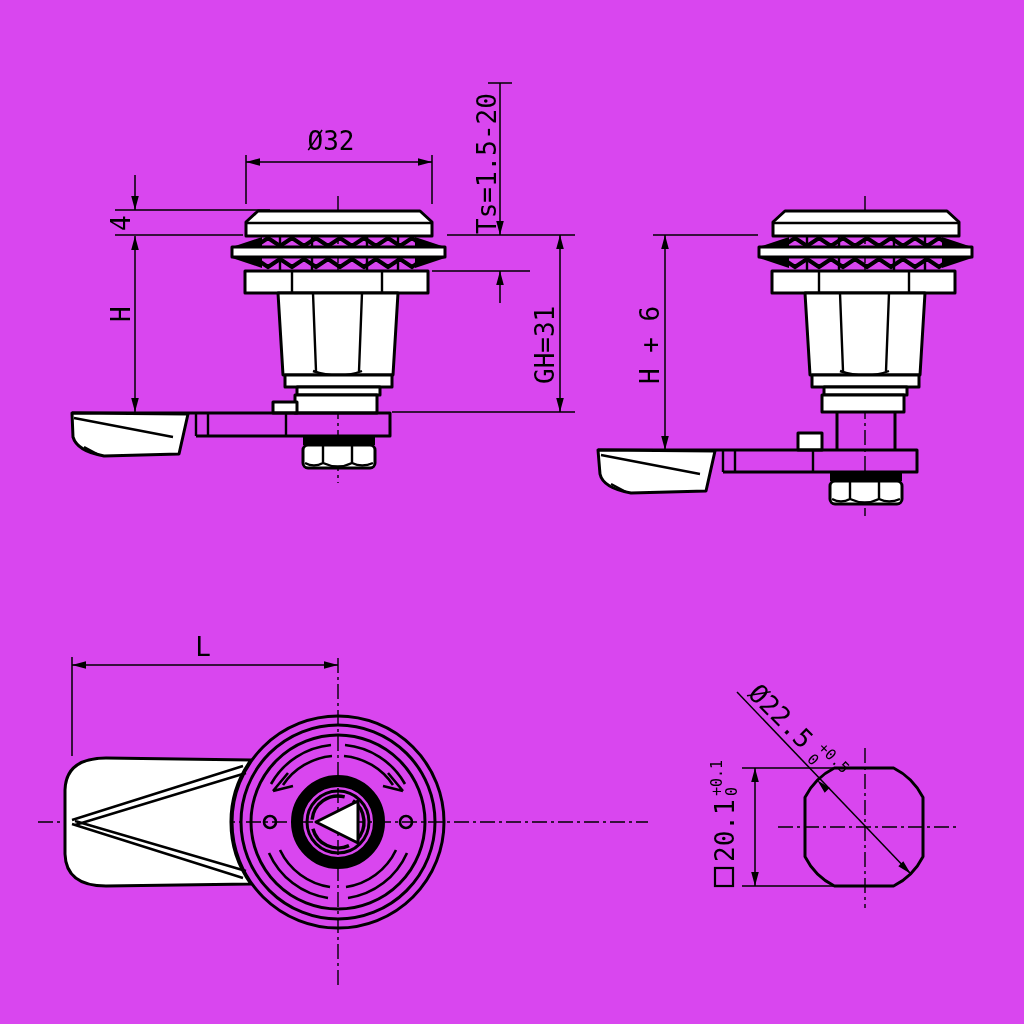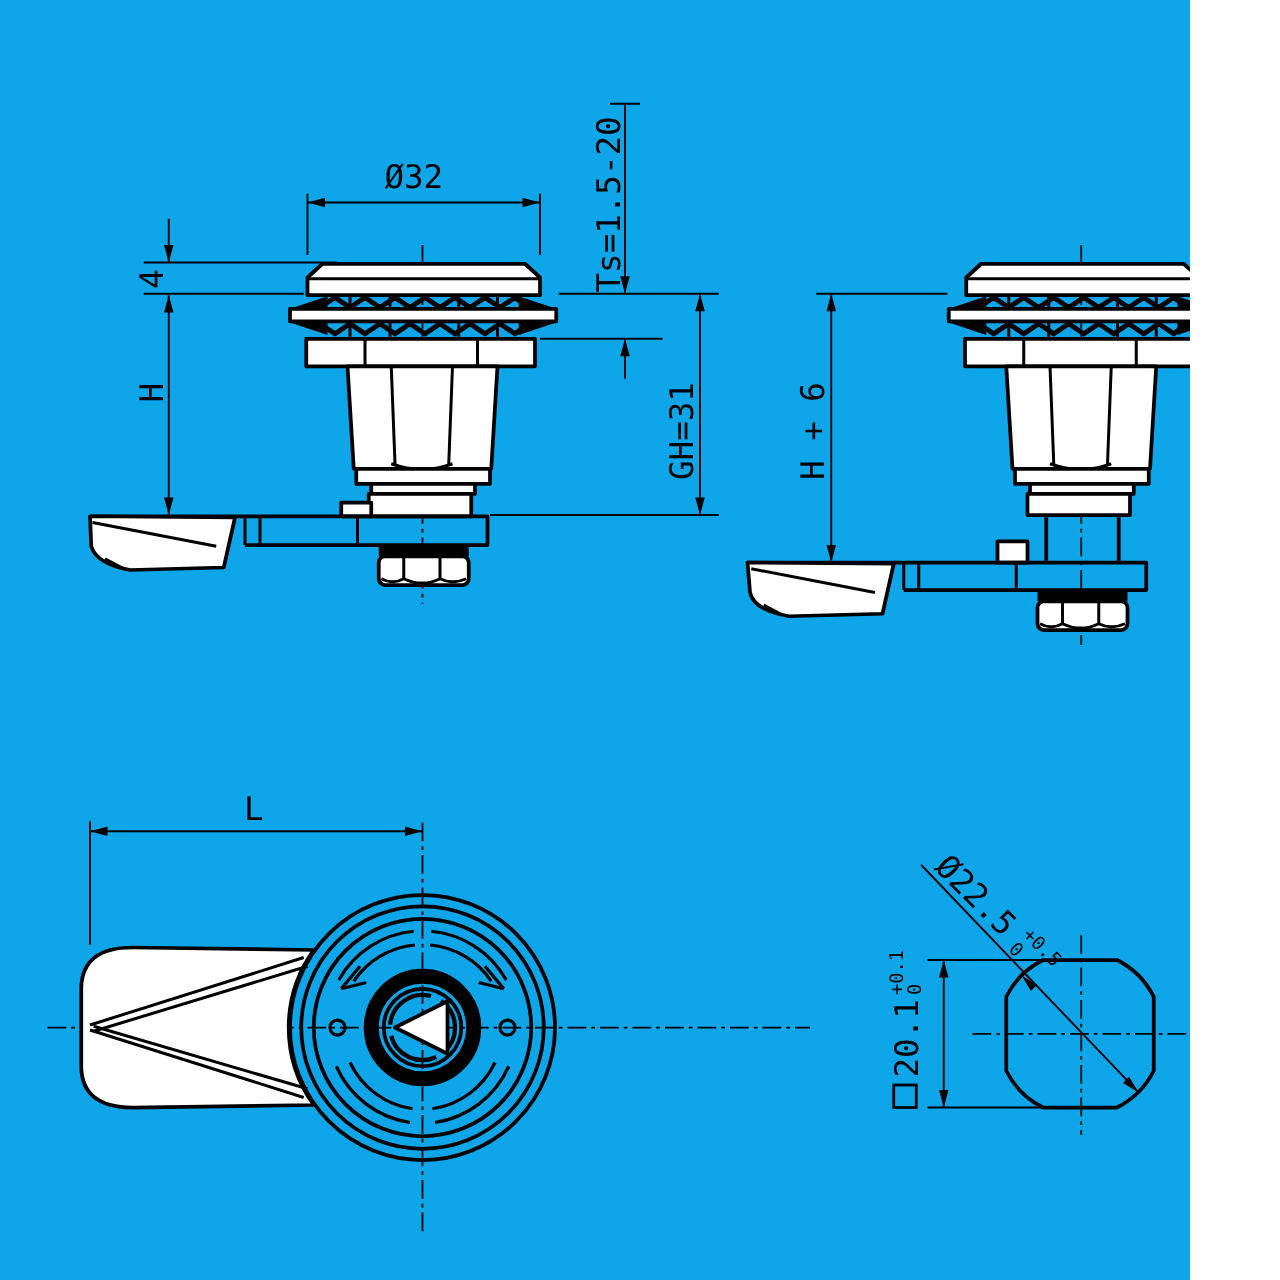--- a/index.html
+++ b/index.html
@@ -1,16 +1,16 @@
 <!DOCTYPE html>
 <html><head>
 <meta charset="utf-8">
 <style>
   html,body{margin:0;padding:0;background:#fff;}
-  .stage{width:952px;height:1024px;background:#0ea5e9;position:relative;overflow:hidden;}
+  .stage{width:1024px;height:1024px;background:#d946ef;position:relative;overflow:hidden;}
   svg{display:block;}
   
   .b  {fill:none;stroke:#000;stroke-width:3;stroke-linejoin:round;}
   .b2 {fill:none;stroke:#000;stroke-width:2.4;stroke-linejoin:round;}
   .bw {fill:#fff;stroke:#000;stroke-width:3;stroke-linejoin:round;}
   .t  {fill:none;stroke:#000;stroke-width:1.5;}
   .cl {fill:none;stroke:#000;stroke-width:1.4;stroke-dasharray:15 4 3 4;}
   .arr{fill:#000;stroke:none;}
   .fb {fill:#000;stroke:none;}
   .zig{fill:none;stroke:#000;stroke-width:4;}

